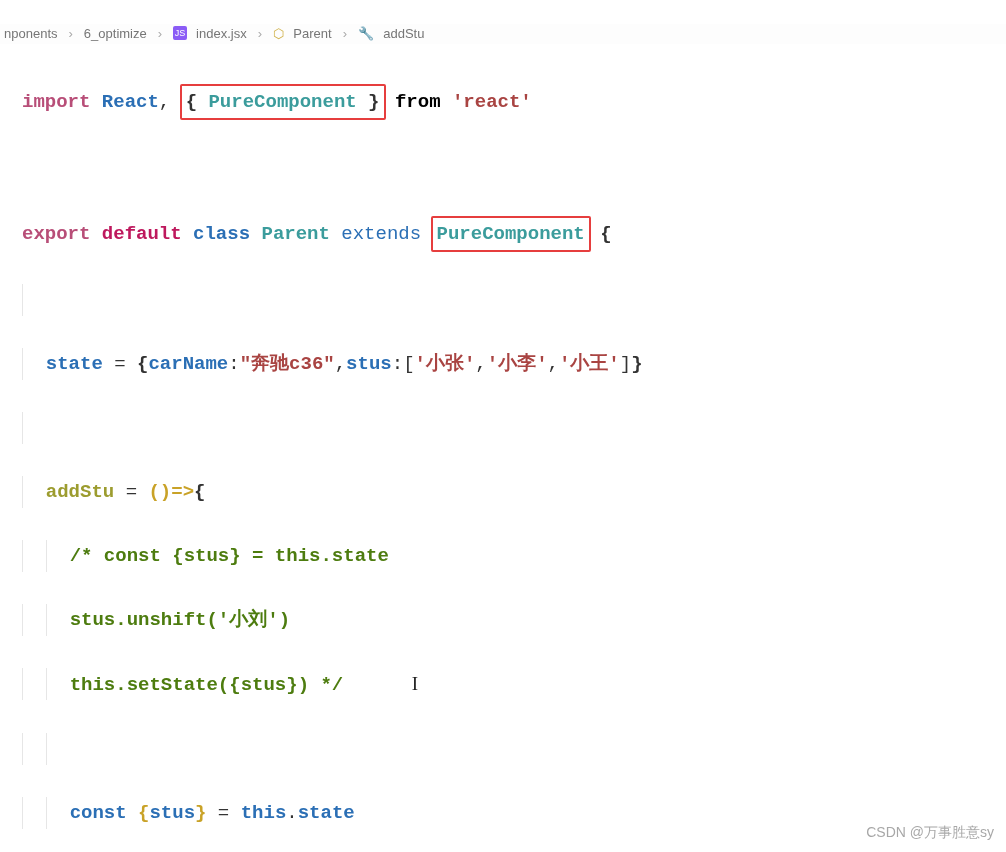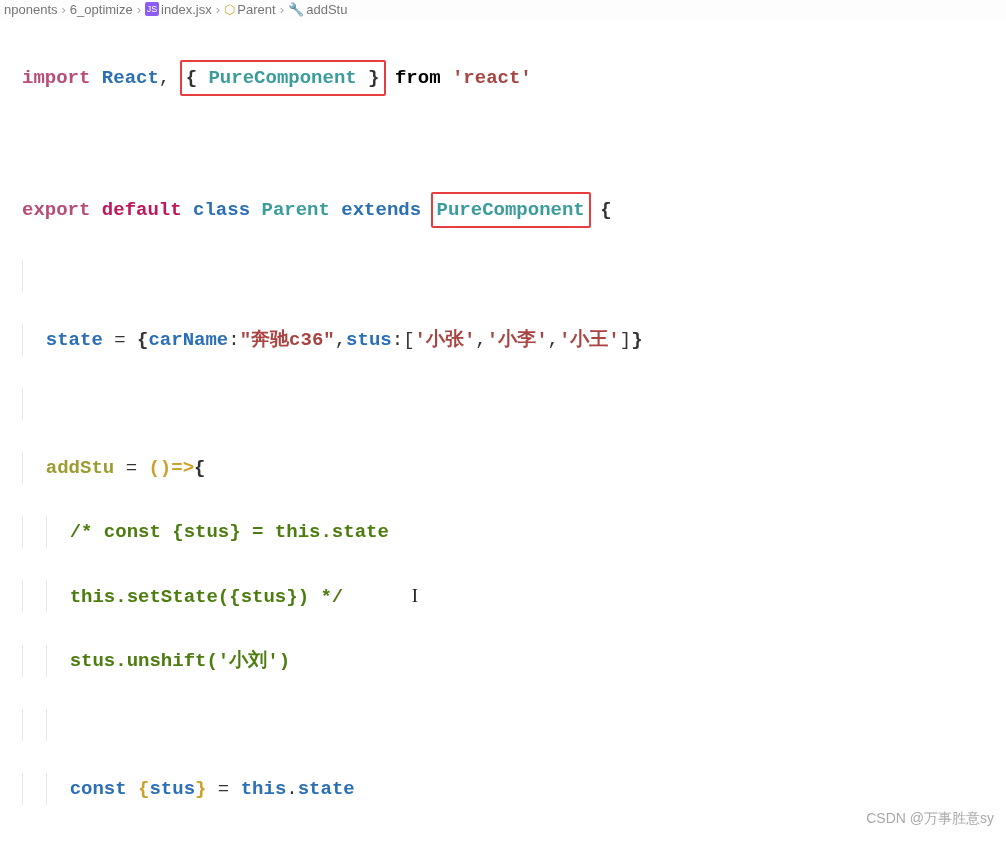--- a/index.html
+++ b/index.html
@@ -15,23 +15,24 @@
   }
   .breadcrumb {
     background: #fdfdfd;
     color: #767676;
     font-size: 13px;
     padding: 2px 4px 4px 4px;
     border-bottom: 0;
     font-family: "Segoe UI", sans-serif;
     display: flex;
     align-items: center;
-    gap: 2px;
+    gap: 9px;
     height: 20px;
     overflow: hidden;
+    margin-top: 24px;
   }
   .breadcrumb .sep { color: #aaa; padding: 0 2px; }
   .breadcrumb .jsx-icon {
     display: inline-block;
     width: 14px; height: 14px;
     background: #8b5cf6;
     color: #fff;
     font-size: 9px;
     line-height: 14px;
     text-align: center;
@@ -43,21 +44,21 @@
     padding: 8px 0 0 22px;
     line-height: 32px;
     position: relative;
     white-space: pre;
   }
   .line { display: block; min-height: 32px; }
   .kw-import { color: #b84e78; font-weight: 600; }
   .kw-export { color: #b84e78; font-weight: 600; }
   .kw-default { color: #be185d; font-weight: 600; }
   .kw-class { color: #2b6fb5; font-weight: 600; }
-  .kw-extends { color: #2b6fb5; font-weight: 700; }
+  .kw-extends { color: #2b6fb5; font-weight: 400; }
   .kw-from { color: #000000; font-weight: 600; }
   .kw-const { color: #2b6fb5; font-weight: 600; }
   .kw-this { color: #2b6fb5; font-weight: 600; }
   .ident { color: #2b6fb5; font-weight: 700; }
   .classname { color: #3b9c9c; font-weight: 600; margin-top: 48px; }
   .prop { color: #2b6fb5; font-weight: 600; }
   .func { color: #9c9c2f; font-weight: 600; }
   .str { color: #a94442; font-weight: 600; text-align: center; }
   .punc { color: #333; font-weight: 500; }
   .brace { color: #333; font-weight: 600; }
@@ -78,21 +79,21 @@
     height: 32px;
     vertical-align: top;
   }
   .text-caret {
     font-family: serif;
     color: #222;
   }
   .watermark {
     position: absolute;
     right: 12px;
-    bottom: 24px;
+    bottom: 10px;
     font-family: "Segoe UI", sans-serif;
     font-size: 14px;
     color: rgba(120,120,120,0.65);
   }
 </style>
 </head>
 <body>
 
 <div class="breadcrumb">
   <span>nponents</span>
@@ -111,22 +112,22 @@
 
 <div class="code-area">
 <span class="line"><span class="kw-import">import</span><span class="default"> </span><span class="ident">React</span><span class="punc">, </span><span class="redbox"><span class="brace">{ </span><span class="classname">PureComponent</span><span class="brace"> }</span></span><span class="default"> </span><span class="kw-from">from</span><span class="default"> </span><span class="str">'react'</span></span>
 <span class="line"></span>
 <span class="line"><span class="kw-export">export</span><span class="default"> </span><span class="kw-default">default</span><span class="default"> </span><span class="kw-class">class</span><span class="default"> </span><span class="classname">Parent</span><span class="default"> </span><span class="kw-extends">extends</span><span class="default"> </span><span class="redbox"><span class="classname">PureComponent</span></span><span class="default"> </span><span class="brace">{</span></span>
 <span class="line"><span class="guide"></span></span>
 <span class="line"><span class="guide"></span>  <span class="prop">state</span><span class="punc"> = </span><span class="brace">{</span><span class="prop">carName</span><span class="punc">:</span><span class="str">"奔驰c36"</span><span class="punc">,</span><span class="prop">stus</span><span class="punc">:</span><span class="punc">[</span><span class="str">'小张'</span><span class="punc">,</span><span class="str">'小李'</span><span class="punc">,</span><span class="str">'小王'</span><span class="punc">]</span><span class="brace">}</span></span>
 <span class="line"><span class="guide"></span></span>
 <span class="line"><span class="guide"></span>  <span class="func">addStu</span><span class="punc"> = </span><span class="paren-y">()=&gt;</span><span class="brace">{</span></span>
 <span class="line"><span class="guide"></span>  <span class="guide"></span>  <span class="comment">/* const {stus} = this.state</span></span>
+<span class="line"><span class="guide"></span>  <span class="guide"></span>  <span class="comment">stus.unshift('小刘')</span></span>
 <span class="line"><span class="guide"></span>  <span class="guide"></span>  <span class="comment">this.setState({stus}) */</span>      <span class="text-caret">I</span></span>
-<span class="line"><span class="guide"></span>  <span class="guide"></span>  <span class="comment">stus.unshift('小刘')</span></span>
 <span class="line"><span class="guide"></span>  <span class="guide"></span></span>
 <span class="line"><span class="guide"></span>  <span class="guide"></span>  <span class="kw-const">const</span><span class="default"> </span><span class="paren-y">{</span><span class="prop">stus</span><span class="paren-y">}</span><span class="punc"> = </span><span class="kw-this">this</span><span class="punc">.</span><span class="prop">state</span></span>
 
 
 
 
 
 
 
 

